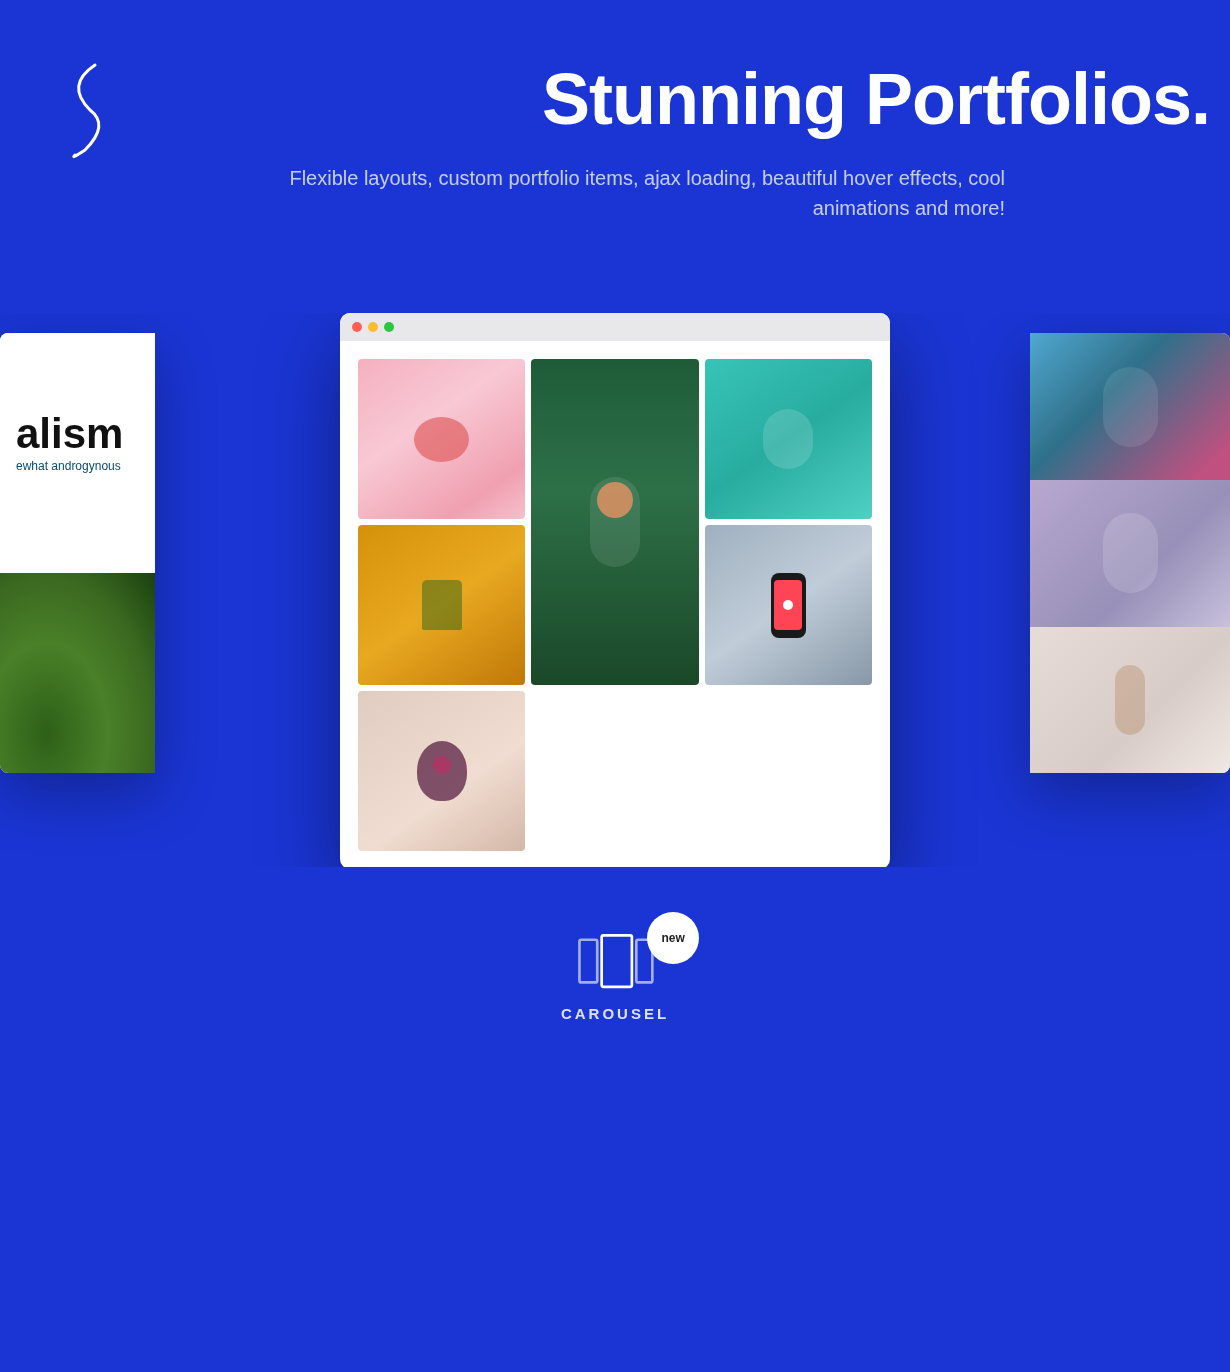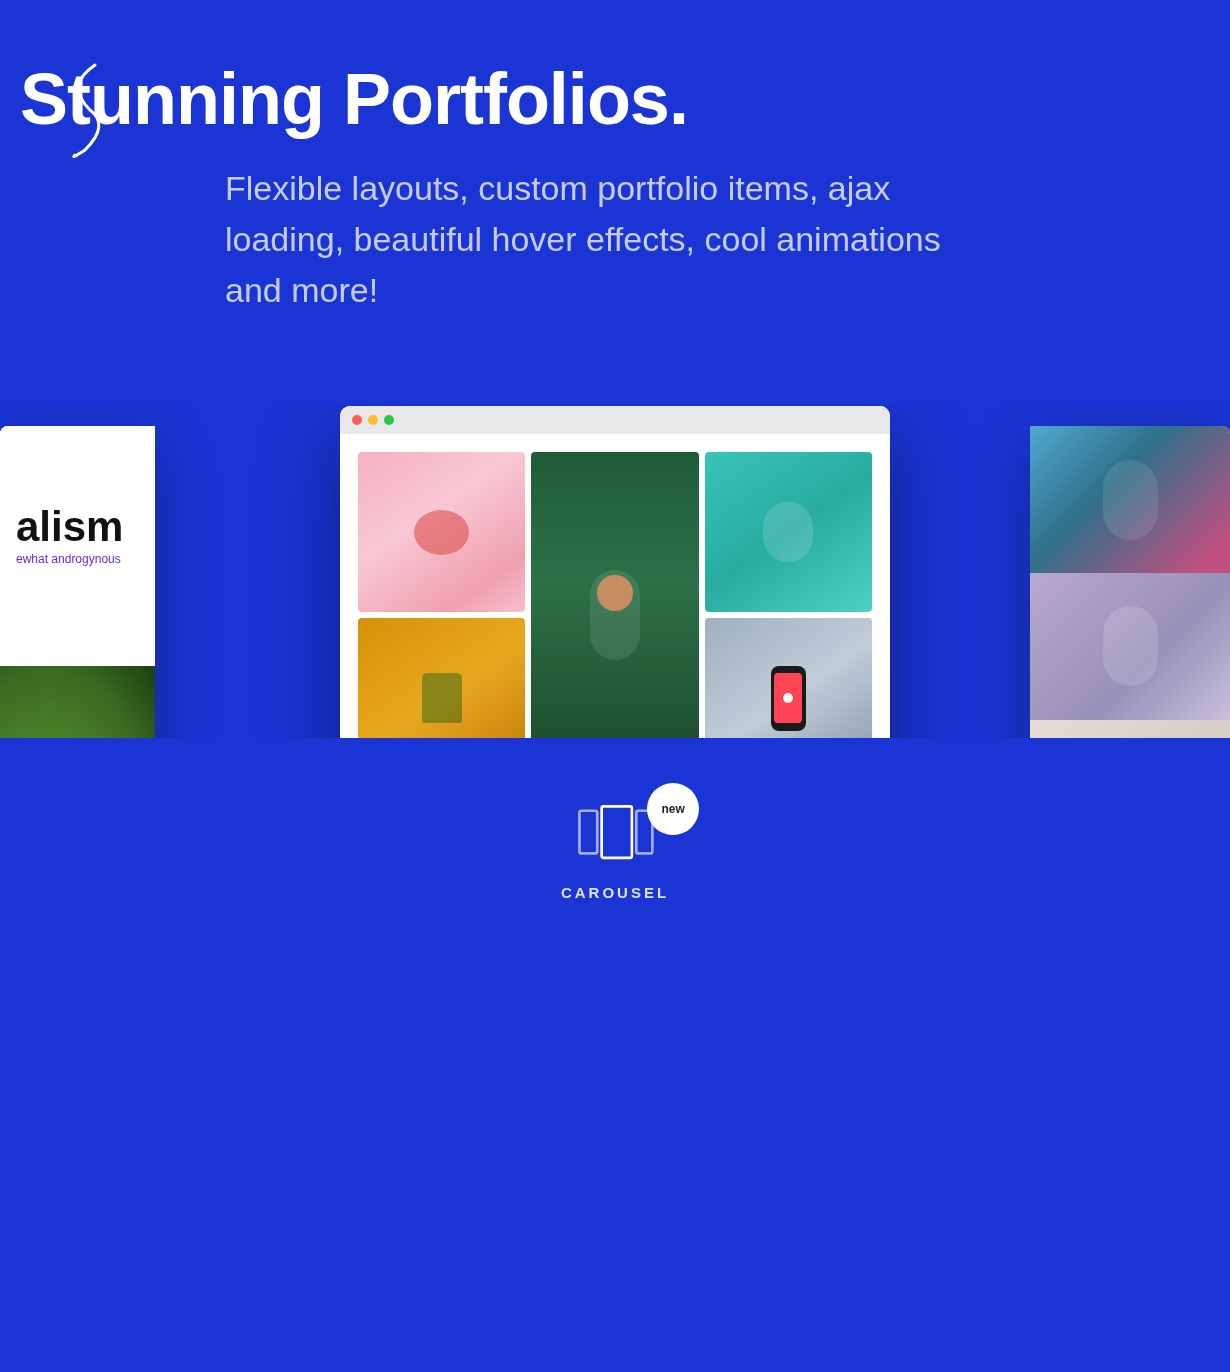--- a/index.html
+++ b/index.html
@@ -7,57 +7,57 @@
       width: 1230px;
       min-height: 1372px;
       background-color: #1a35d4;
       font-family: 'Arial', 'Helvetica Neue', sans-serif;
       overflow: hidden;
     }
 
     
     .hero {
       background-color: #1a35d4;
-      text-align: left;
+      text-align: right;
       padding: 60px 20px 40px;
       position: relative;
     }
 
     .hero-title {
       font-size: 72px;
       font-weight: 900;
       color: #ffffff;
       letter-spacing: -1px;
       line-height: 1.1;
       margin-bottom: 24px;
     }
 
     .hero-subtitle {
-      font-size: 34px;
+      font-size: 20px;
       color: rgba(255,255,255,0.75);
       line-height: 1.5;
       max-width: 780px;
       margin: 0 auto 50px;
       font-weight: 400;
     }
 
     
     .squiggle {
       position: absolute;
       top: 55px;
       left: 55px;
       width: 55px;
       height: 110px;
     }
 
     
     .slider-container {
       position: relative;
       width: 100%;
-      height: 332px;
+      height: 554px;
       overflow: hidden;
     }
 
     
     .slide-left {
       position: absolute;
       left: 0;
       top: 20px;
       width: 155px;
       height: 440px;
@@ -219,21 +219,21 @@
       display: flex;
       justify-content: space-around;
       align-items: flex-start;
       position: relative;
     }
 
     .icon-item {
       display: flex;
       flex-direction: column;
       align-items: center;
-      gap: 16px;
+      gap: 8px;
     }
 
     .icon-label {
       font-size: 15px;
       font-weight: 700;
       letter-spacing: 3px;
       color: rgba(255,255,255,0.85);
       text-transform: uppercase;
     }
 
@@ -328,21 +328,21 @@
   <h1 class="hero-title">Stunning Portfolios.</h1>
   <p class="hero-subtitle">Flexible layouts, custom portfolio items, ajax loading,
 beautiful hover effects, cool animations and more!</p>
 </section>
 
 <div class="slider-container">
 
   <div class="slide-left">
     <div class="left-top-content">
       <div style="font-size:42px;font-weight:900;color:#111;line-height:1;margin-top:60px;">alism</div>
-      <div style="font-size:12px;color:#6d28d9;margin-top:4px;">ewhat androgynous</div>
+      <div style="font-size:12px;color:#0c4a6e;margin-top:4px;">ewhat androgynous</div>
     </div>
 
     <div class="brush-stroke"></div>
 
     <div class="leaf-area" style="background: radial-gradient(ellipse at 30% 80%, #2d6018 0%, #4a8028 40%, #3a6820 70%, #1a4010 100%);"></div>
   </div>
 
   <div class="slide-center">
 
     <div class="card-topbar">

